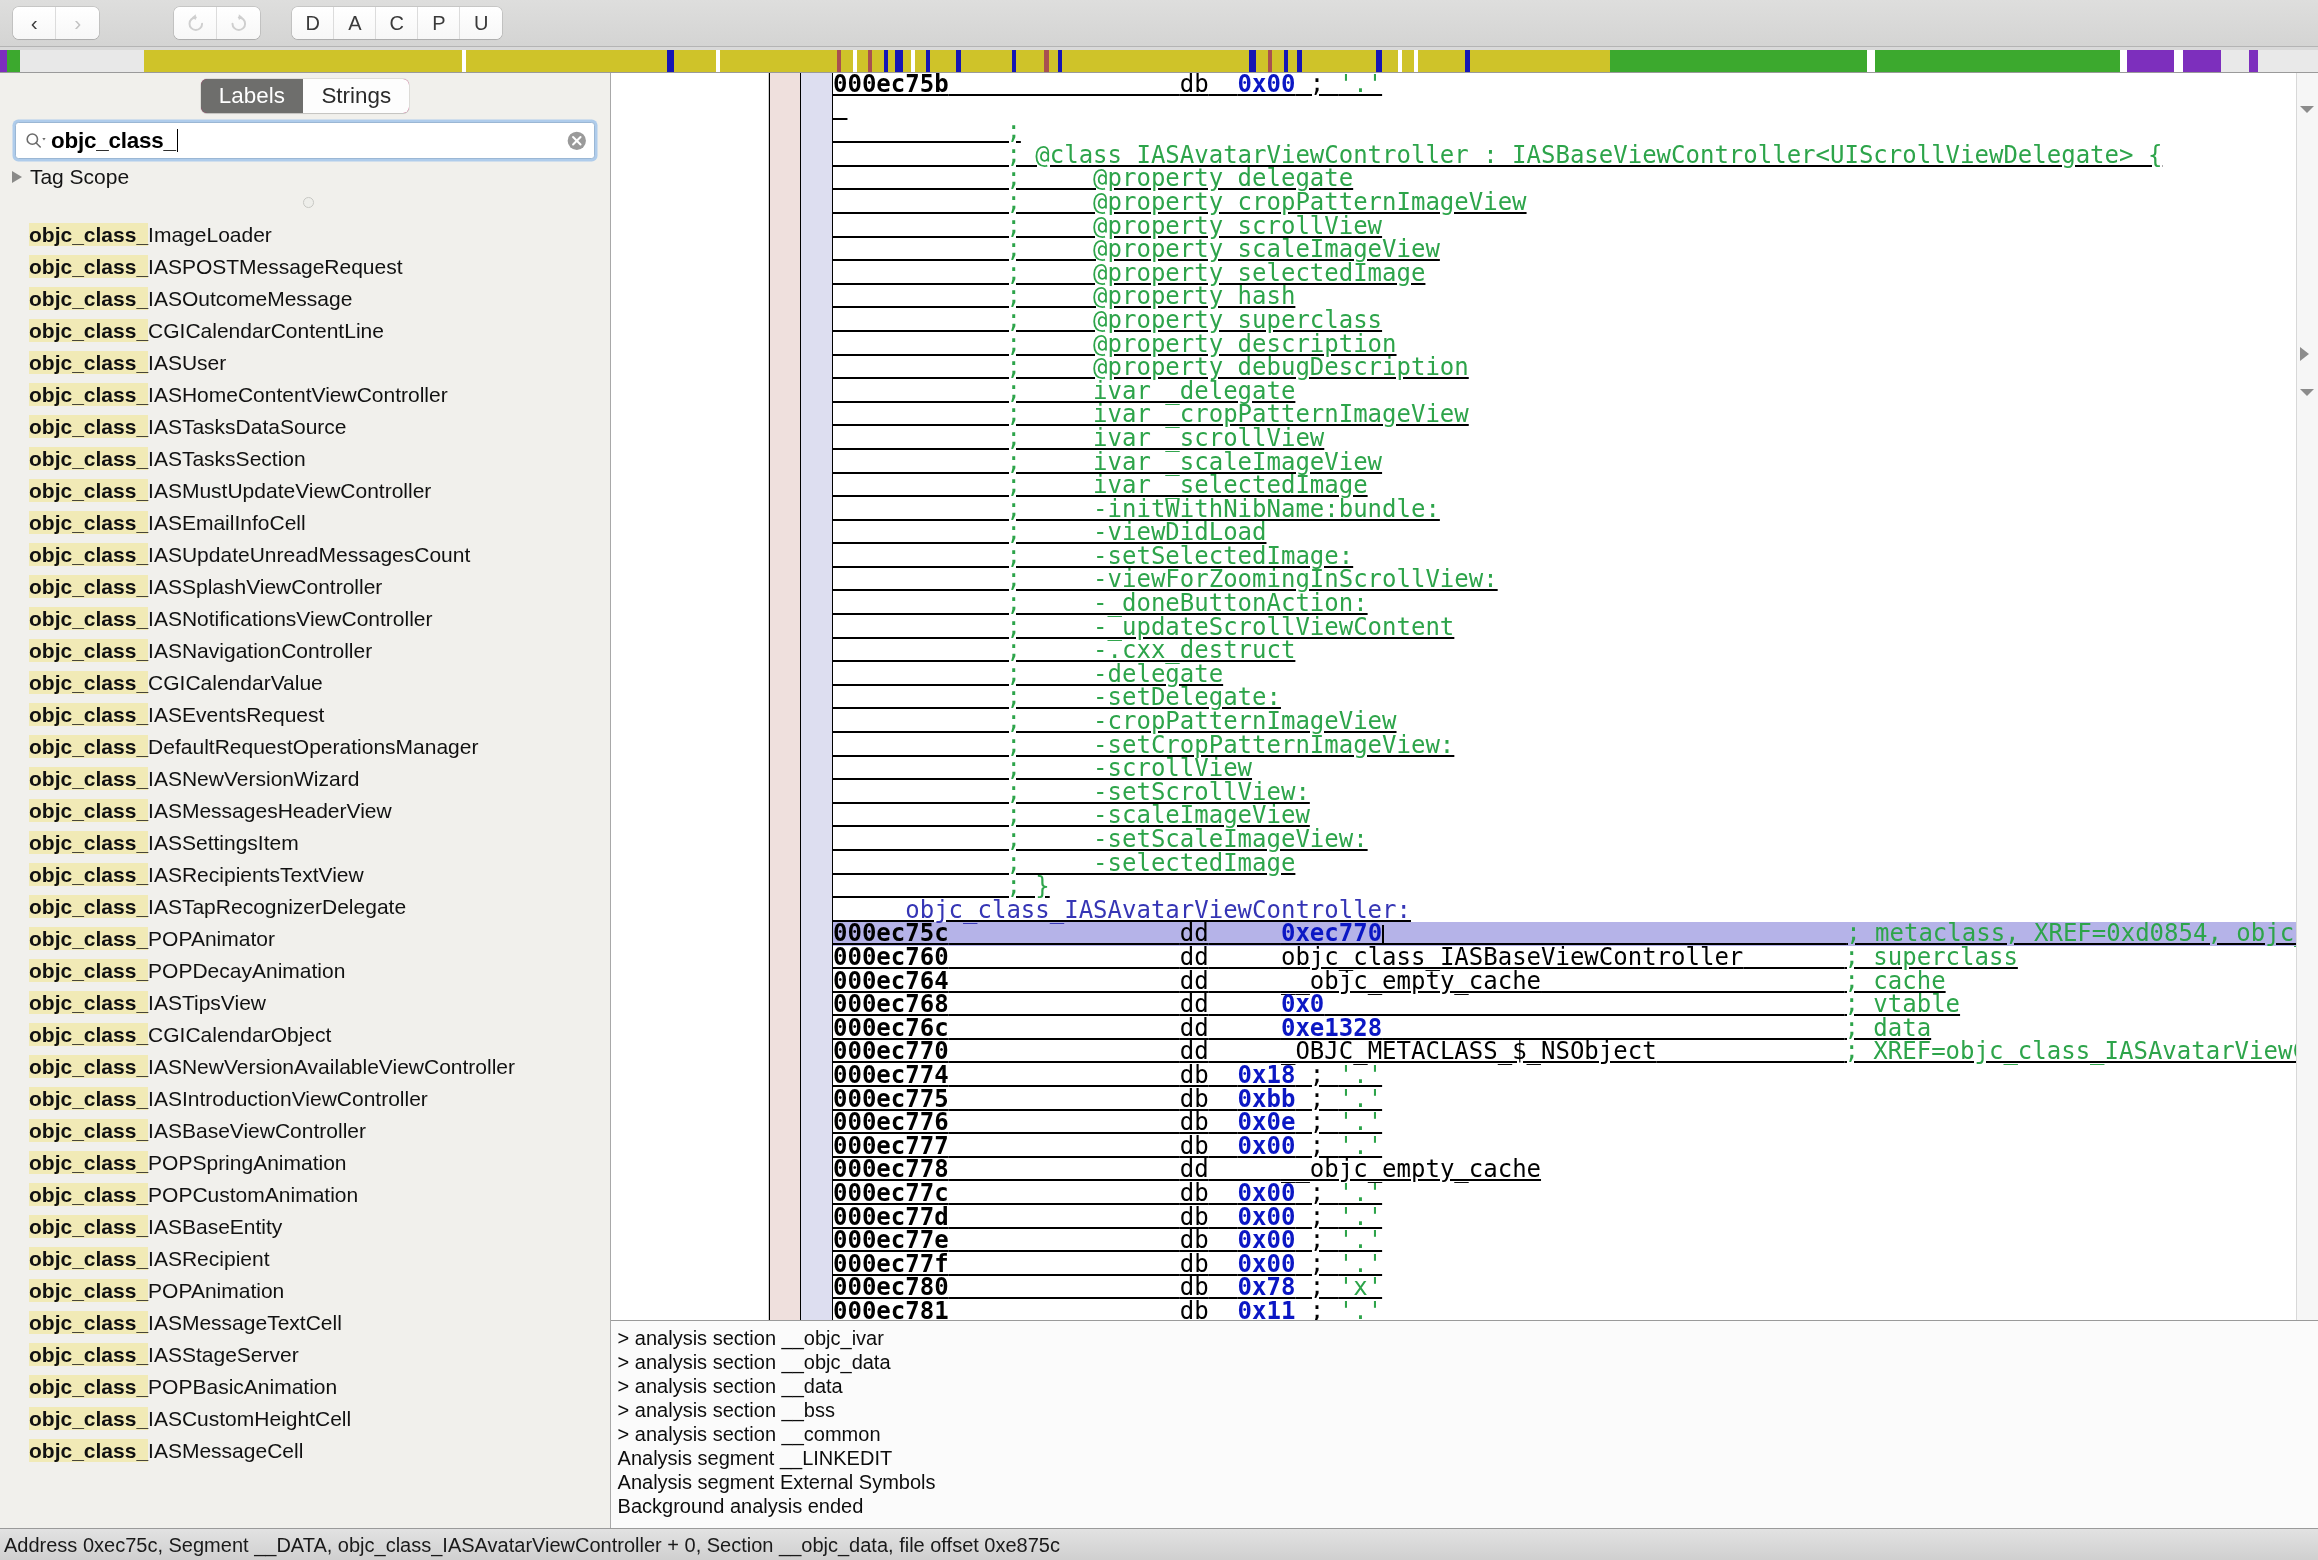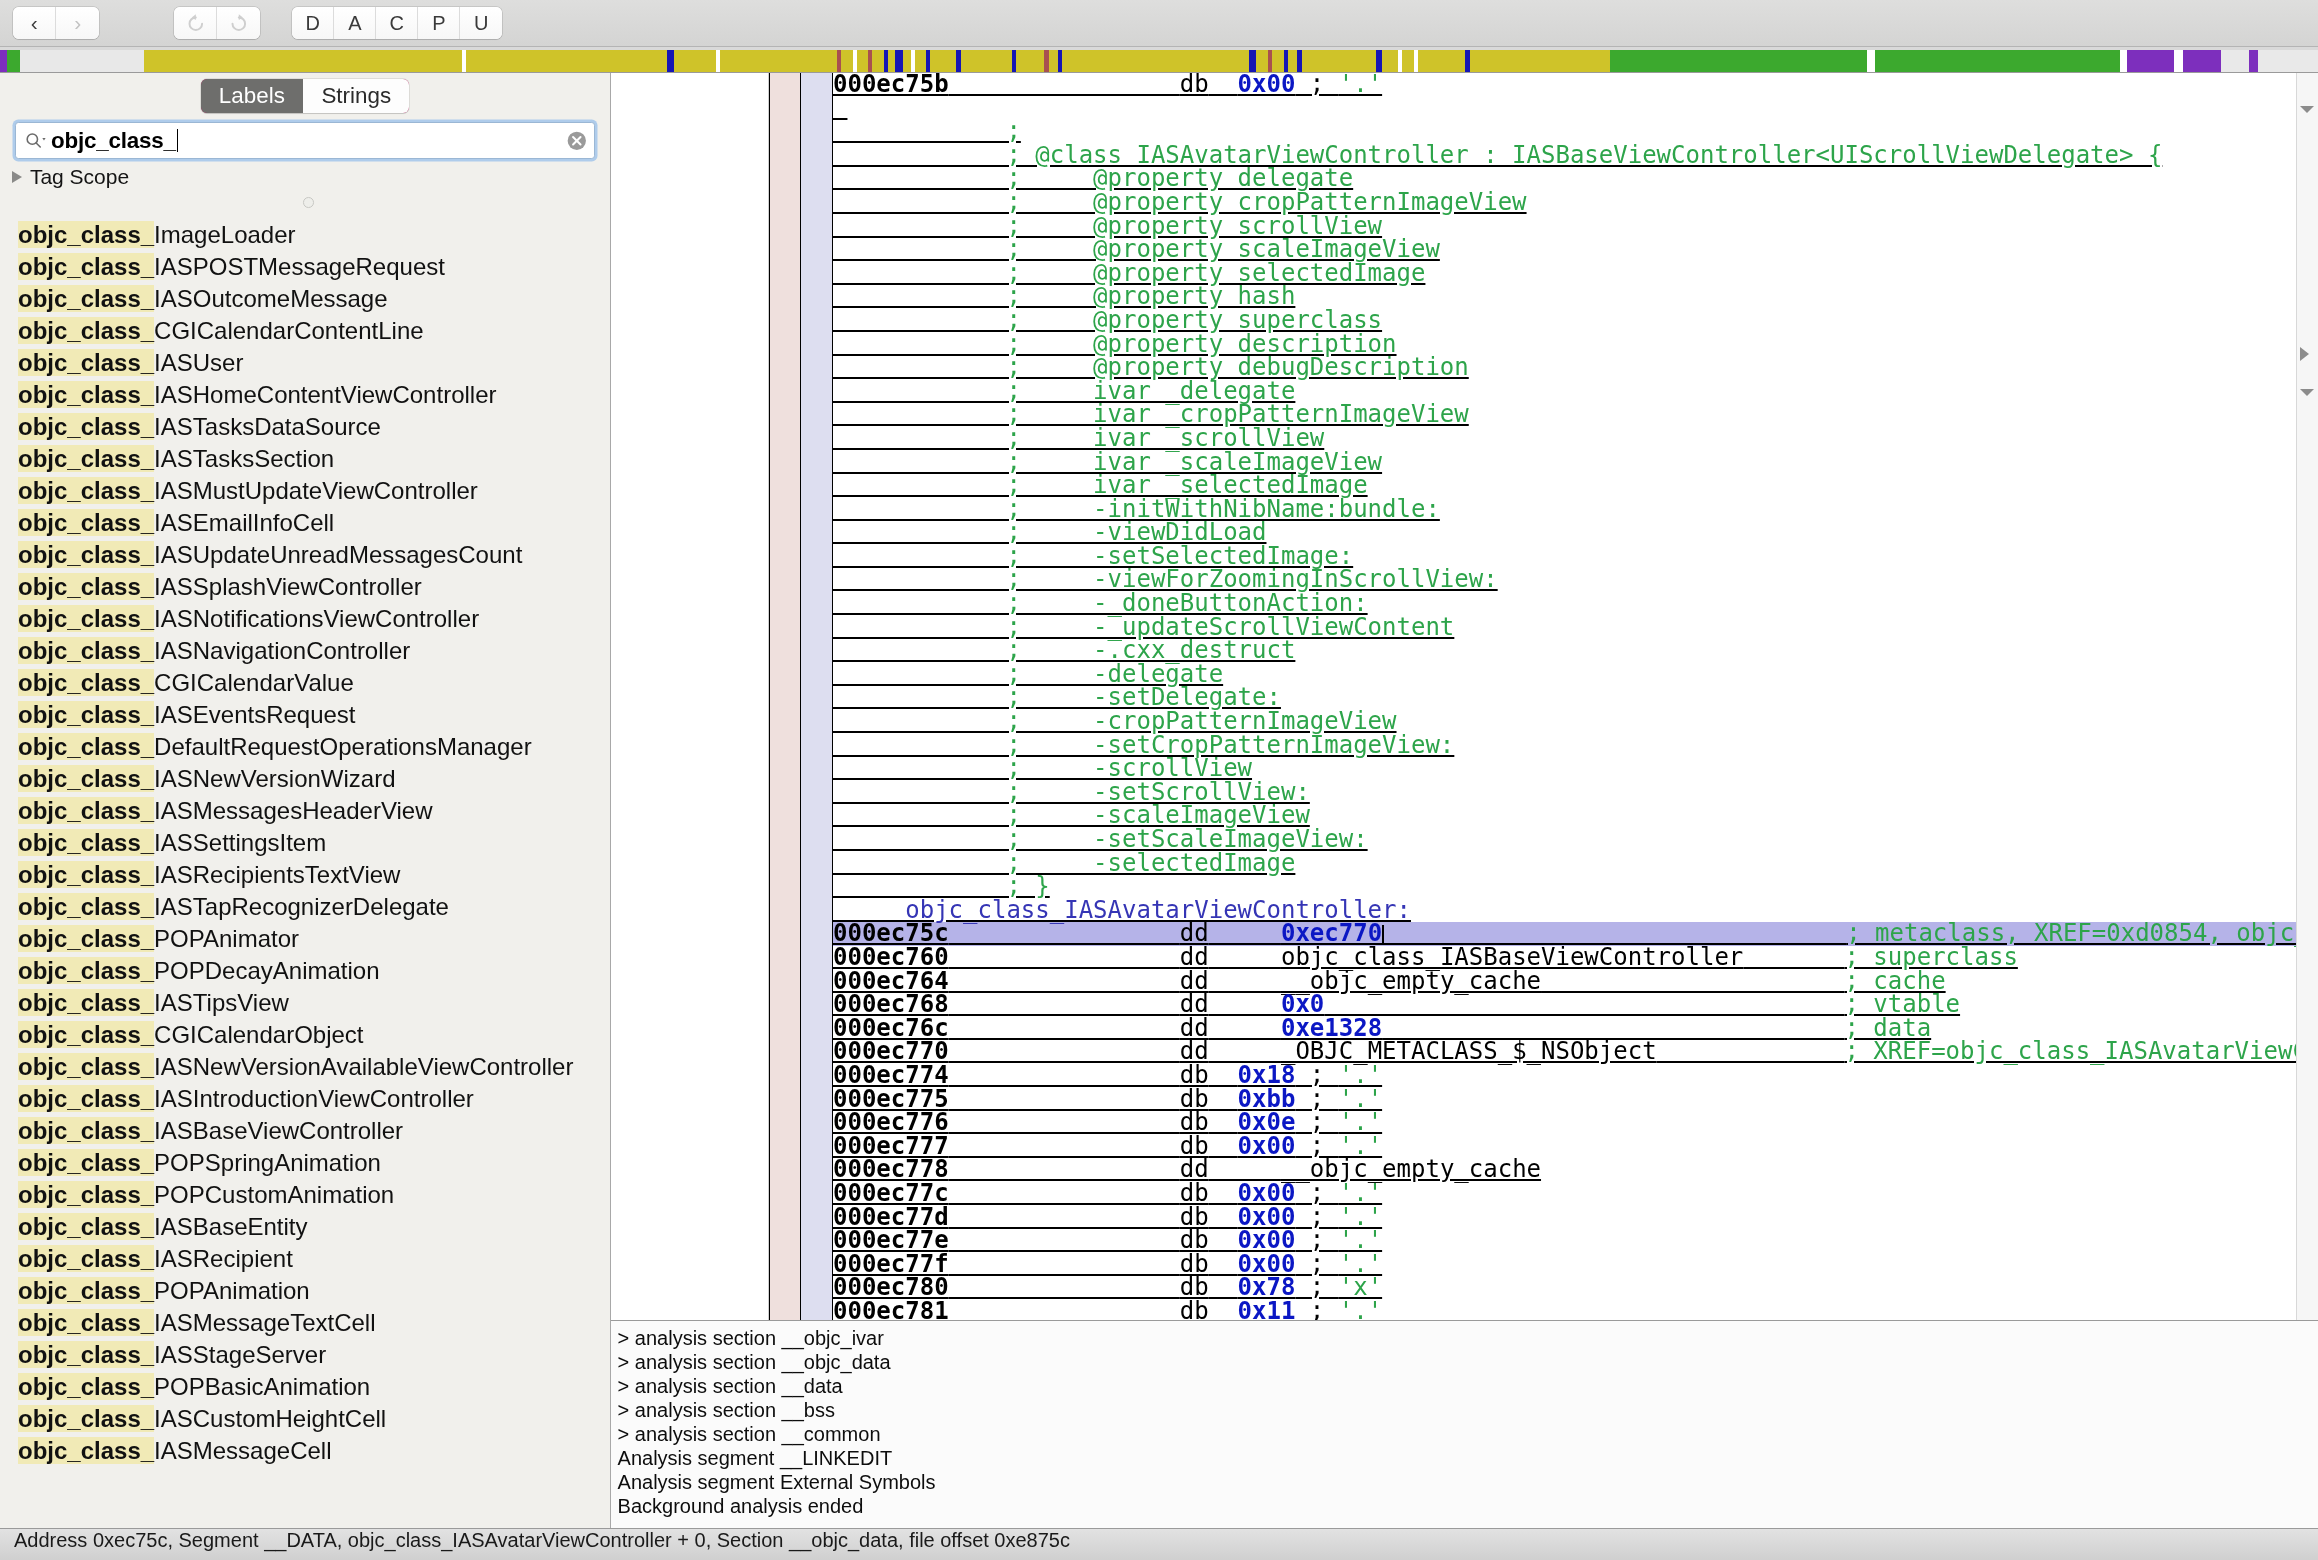--- a/index.html
+++ b/index.html
@@ -197,22 +197,22 @@
   }
 
   .label-list {
     flex: 1;
     overflow: hidden;
     padding-top: 1.7px;
   }
   .label-item {
     height: 32px;
     line-height: 32px;
-    padding-left: 18px;
-    font-size: 24px;
+    padding-left: 29px;
+    font-size: 21px;
     color: #111111;
     white-space: nowrap;
     cursor: default;
     user-select: none;
   }
   .label-item .hl {
     background: #f1eab6;
     font-weight: 700;
   }
 
@@ -295,21 +295,22 @@
     white-space: nowrap;
   }
 
   
   .statusbar {
     height: 33px;
     min-height: 33px;
     background: linear-gradient(to bottom, #e2e2e2 0%, #cfcfcf 100%);
     border-top: 0.8px solid #9a9a9a;
     display: flex;
-    padding-left: 14px;
+    align-items: center;
+    padding-left: 4px;
   }
   .status-text {
     font-size: 20px;
     color: #1a1a1a;
     white-space: nowrap;
   }
 </style>
 </head>
 <body>
 

